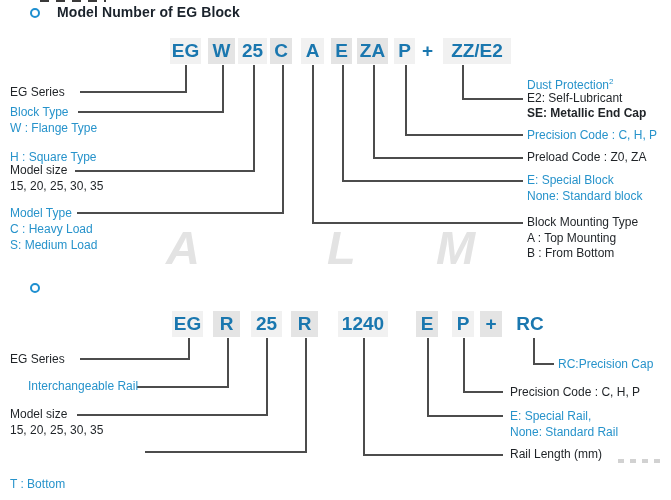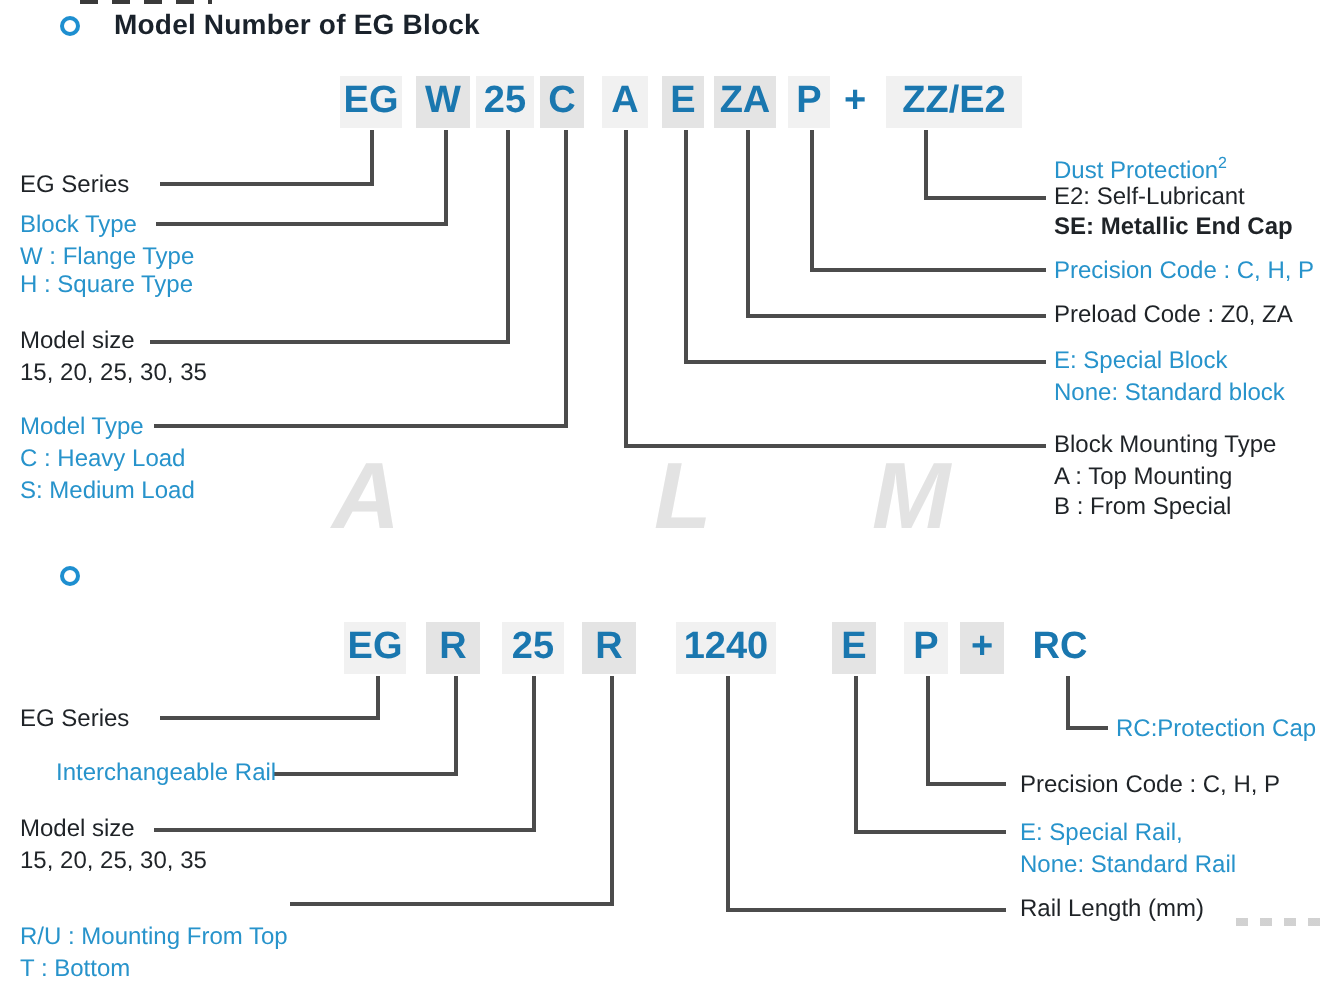--- a/index.html
+++ b/index.html
@@ -81,37 +81,37 @@
   <div class="hl" style="left:77px;  top:212px; width:205px;"></div>
   <div class="hl" style="left:312px; top:222px; width:211px;"></div>
   <div class="hl" style="left:342px; top:180px; width:181px;"></div>
   <div class="hl" style="left:373px; top:157px; width:150px;"></div>
   <div class="hl" style="left:405px; top:134px; width:118px;"></div>
   <div class="hl" style="left:462px; top:98px;  width:61px;"></div>
 
   <div class="lbl dark" style="left:10px; top:85px;">EG Series</div>
   <div class="lbl blue" style="left:10px; top:105px;">Block Type</div>
   <div class="lbl blue" style="left:10px; top:121px;">W : Flange Type</div>
-  <div class="lbl blue" style="left:10px; top:135px;">H : Square Type</div>
+  <div class="lbl blue" style="left:10px; top:150px;">H : Square Type</div>
   <div class="lbl dark" style="left:10px; top:163px;">Model size</div>
   <div class="lbl dark" style="left:10px; top:179px;">15, 20, 25, 30, 35</div>
   <div class="lbl blue" style="left:10px; top:206px;">Model Type</div>
   <div class="lbl blue" style="left:10px; top:222px;">C : Heavy Load</div>
   <div class="lbl blue" style="left:10px; top:238px;">S: Medium Load</div>
 
   <div class="lbl blue" style="left:527px; top:75px;"><span>Dust Protection</span><span class="sup">2</span></div>
   <div class="lbl dark" style="left:527px; top:91px;">E2: Self-Lubricant</div>
   <div class="lbl dark" style="left:527px; top:106px;font-weight:bold;">SE: Metallic End Cap</div>
   <div class="lbl blue" style="left:527px; top:128px;">Precision Code : C, H, P</div>
   <div class="lbl dark" style="left:527px; top:150px;">Preload Code : Z0, ZA</div>
   <div class="lbl blue" style="left:527px; top:173px;text-align:center;">E: Special Block</div>
   <div class="lbl blue" style="left:527px; top:189px;">None: Standard block</div>
   <div class="lbl dark" style="left:527px; top:215px;">Block Mounting Type</div>
   <div class="lbl dark" style="left:527px; top:231px;">A : Top Mounting</div>
-  <div class="lbl dark" style="left:527px; top:246px;">B : From Special</div>
+  <div class="lbl dark" style="left:527px; top:246px;">B : From Bottom</div>
 
   <div class="wm" style="left:166px;">A</div>
   <div class="wm" style="left:327px;">L</div>
   <div class="wm" style="left:436px;">M</div>
 
   <span class="bullet" style="left:30px; top:283px;"></span>
 
   <div class="seg tile-light" style="left:172px; top:311px; width:31px;">EG</div>
   <div class="seg tile-dark" style="left:213px; top:311px; width:27px;">R</div>
   <div class="seg tile-light" style="left:251px; top:311px; width:31px;">25</div>
@@ -137,24 +137,23 @@
   <div class="hl" style="left:145px; top:451px; width:160px;"></div>
   <div class="hl" style="left:363px; top:454px; width:140px;"></div>
   <div class="hl" style="left:427px; top:415px; width:76px;"></div>
   <div class="hl" style="left:463px; top:391px; width:40px;"></div>
   <div class="hl" style="left:533px; top:363px; width:21px;"></div>
 
   <div class="lbl dark" style="left:10px; top:352px;">EG Series</div>
   <div class="lbl blue" style="left:10px; top:379px;margin-left:18px;">Interchangeable Rail</div>
   <div class="lbl dark" style="left:10px; top:407px;">Model size</div>
   <div class="lbl dark" style="left:10px; top:423px;">15, 20, 25, 30, 35</div>
-  <div class="lbl blue" style="left:10px; top:461px;">R/U : Mounting From Top</div>
   <div class="lbl blue" style="left:10px; top:477px;">T : Bottom</div>
 
-  <div class="lbl blue" style="left:558px; top:357px;">RC:Protection Cap</div>
+  <div class="lbl blue" style="left:558px; top:357px;">RC:Precision Cap</div>
   <div class="lbl dark" style="left:510px; top:385px;">Precision Code : C, H, P</div>
   <div class="lbl blue" style="left:510px; top:409px;">E: Special Rail,</div>
   <div class="lbl blue" style="left:510px; top:425px;">None: Standard Rail</div>
   <div class="lbl dark" style="left:510px; top:447px;">Rail Length (mm)</div>
 
   <div class="artifact-bottom"></div>
 
 </div>
 
 </body></html>

